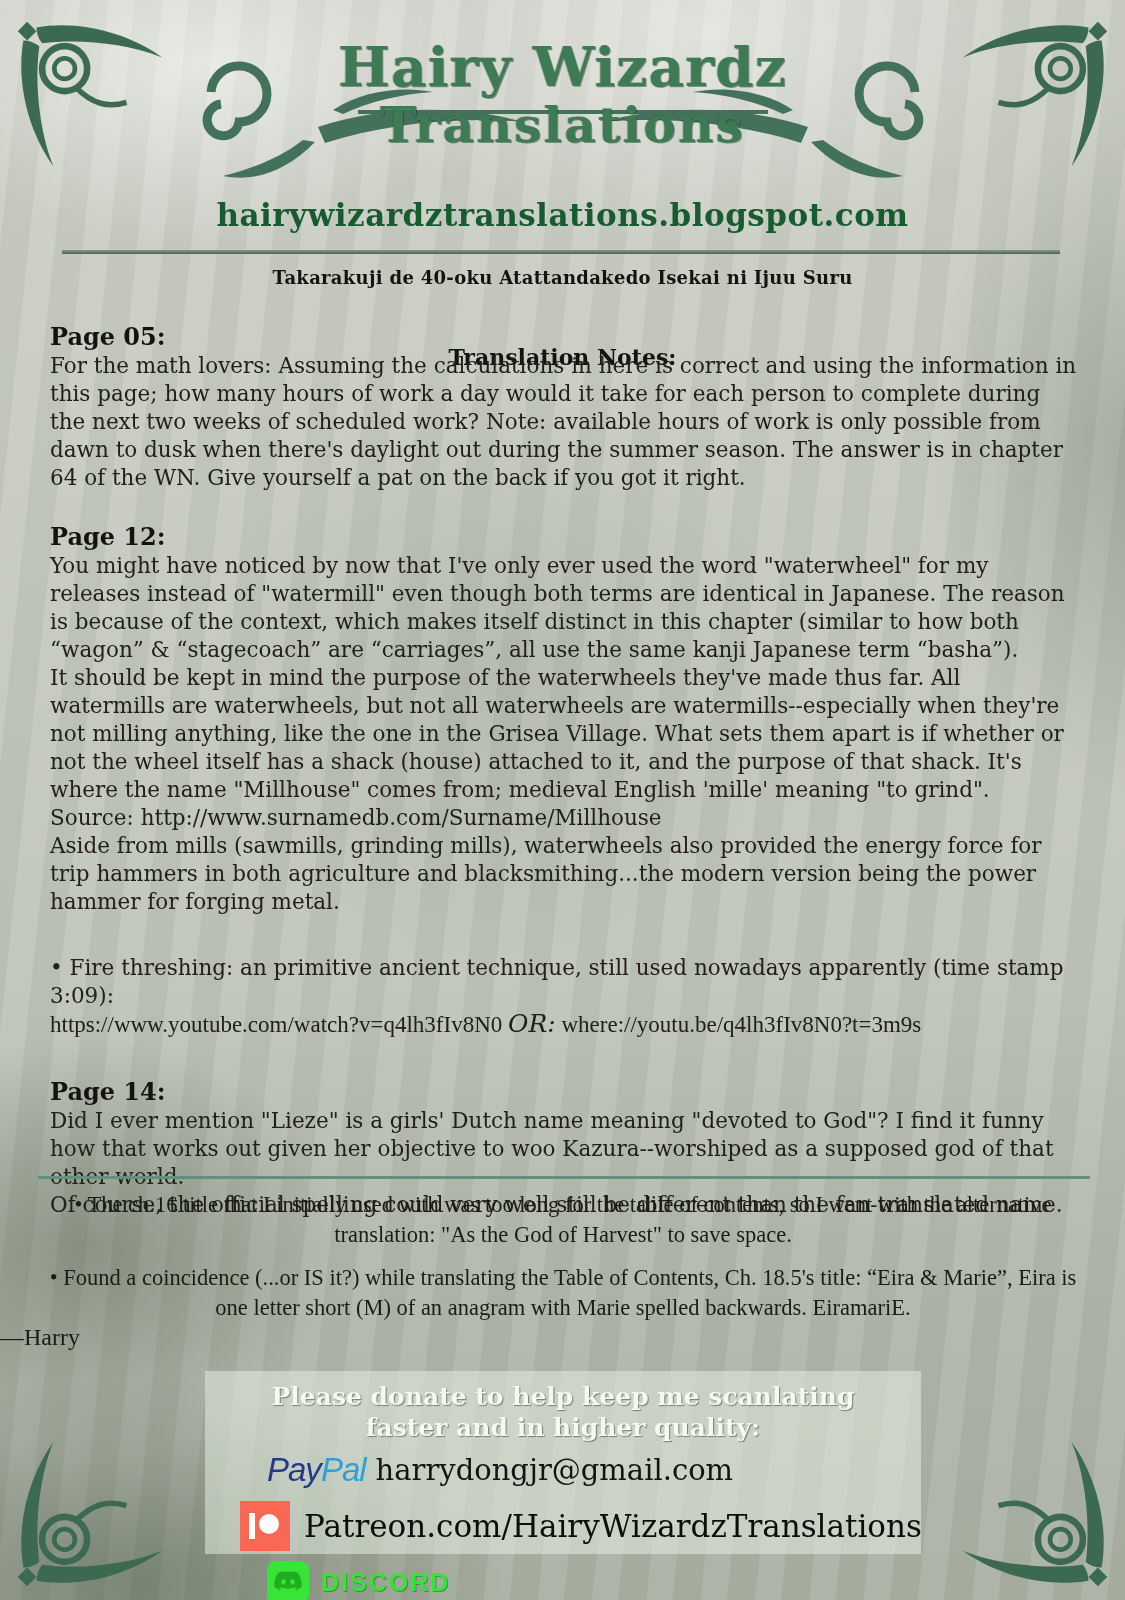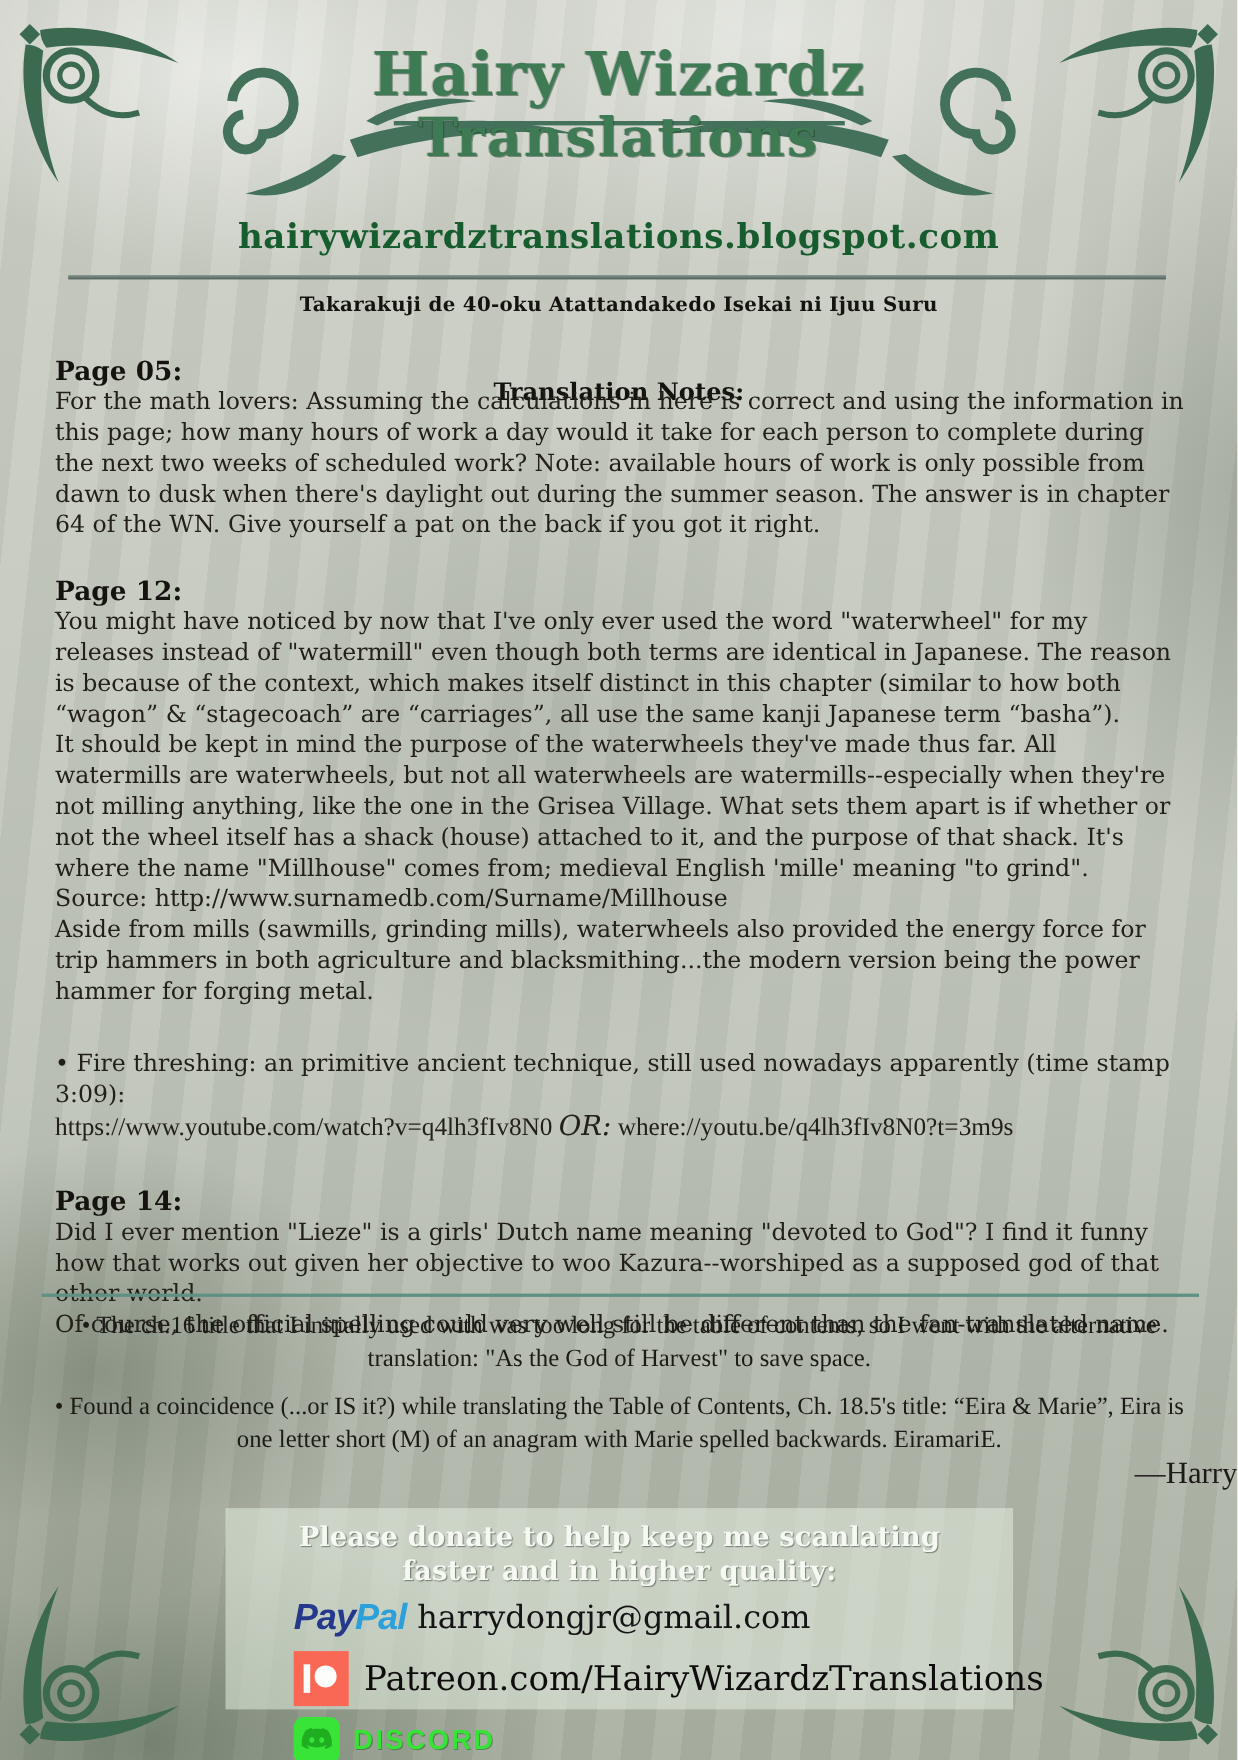--- a/index.html
+++ b/index.html
@@ -44,34 +44,34 @@
   .notes h3{margin:0;font-size:24px;line-height:30px;color:#15130f;}
   .notes p{margin:0;}
   .gap34{height:30px;}
   .gap40{height:38px;}
   .fire-links{font-family:"Liberation Serif", serif;font-size:23px;}
   .or-label{font-style:italic;font-size:25px;font-family:"DejaVu Serif", serif;}
   .divider2{position:absolute;top:1176px;left:38px;width:1052px;height:3px;background:#5f9183;}
   .footer-notes{position:absolute;top:1190px;left:48px;width:1030px;text-align:center;
     font-family:"Liberation Serif", serif;font-size:22.5px;line-height:30px;color:#1d1b18;}
   .footer-notes .fnote{margin:0 0 13px 0;}
-  .signature{position:absolute;top:1324px;left:0;width:100%;text-align:right;
-    font-family:"Liberation Serif", serif;font-size:28px;color:#1d1b18;}
+  .signature{position:absolute;top:1324px;left:0;width:100%;text-align:left;
+    font-family:"Liberation Serif", serif;font-size:24px;color:#1d1b18;}
   .donation-panel{position:absolute;top:1371px;left:205px;width:716px;height:183px;
     background:rgba(226,236,222,0.55);}
   .donate-line{width:100%;text-align:center;color:#f6f8f2;font-weight:bold;font-size:25px;
     line-height:31px;text-shadow:1px 1px 1px rgba(60,70,60,0.6);}
   .donate-line.first{padding-top:10px;}
   .pp-row{display:flex;align-items:center;gap:10px;padding-left:62px;margin-top:8px;}
-  .pp-logo{font-family:"Liberation Sans", sans-serif;font-weight:bold;font-style:italic;
+  .pp-logo{font-family:"Liberation Sans", sans-serif;font-weight:normal;font-style:italic;
     font-size:33px;letter-spacing:-1px;}
   .pp-pay{color:#24388c;}
   .pp-pal{color:#2d9fd9;}
   .pp-email{font-size:29px;color:#141414;}
-  .pat-row{display:flex;align-items:center;gap:14px;padding-left:62px;margin-top:12px;}
+  .pat-row{display:flex;align-items:center;gap:14px;padding-left:35px;margin-top:12px;}
   .pat-icon{width:50px;height:50px;background:#f96854;position:relative;flex:0 0 auto;}
   .pat-icon .bar{position:absolute;left:9px;top:12px;width:6px;height:26px;background:#fdfdfb;}
   .pat-icon .dot{position:absolute;left:19px;top:13px;width:20px;height:20px;border-radius:50%;background:#fdfdfb;}
   .pat-url{font-size:31px;color:#0e0d0b;}
   .dis-row{display:flex;align-items:center;gap:12px;padding-left:62px;margin-top:10px;}
   .dis-icon{width:42px;height:42px;border-radius:9px;background:#38e438;position:relative;flex:0 0 auto;}
   .dis-icon svg{position:absolute;left:6px;top:9px;}
   .dis-label{font-family:"Liberation Sans", sans-serif;font-weight:bold;font-size:25px;
     color:#35e435;letter-spacing:2px;text-shadow:1px 1px 0 rgba(30,90,30,0.5);}
 </style>

